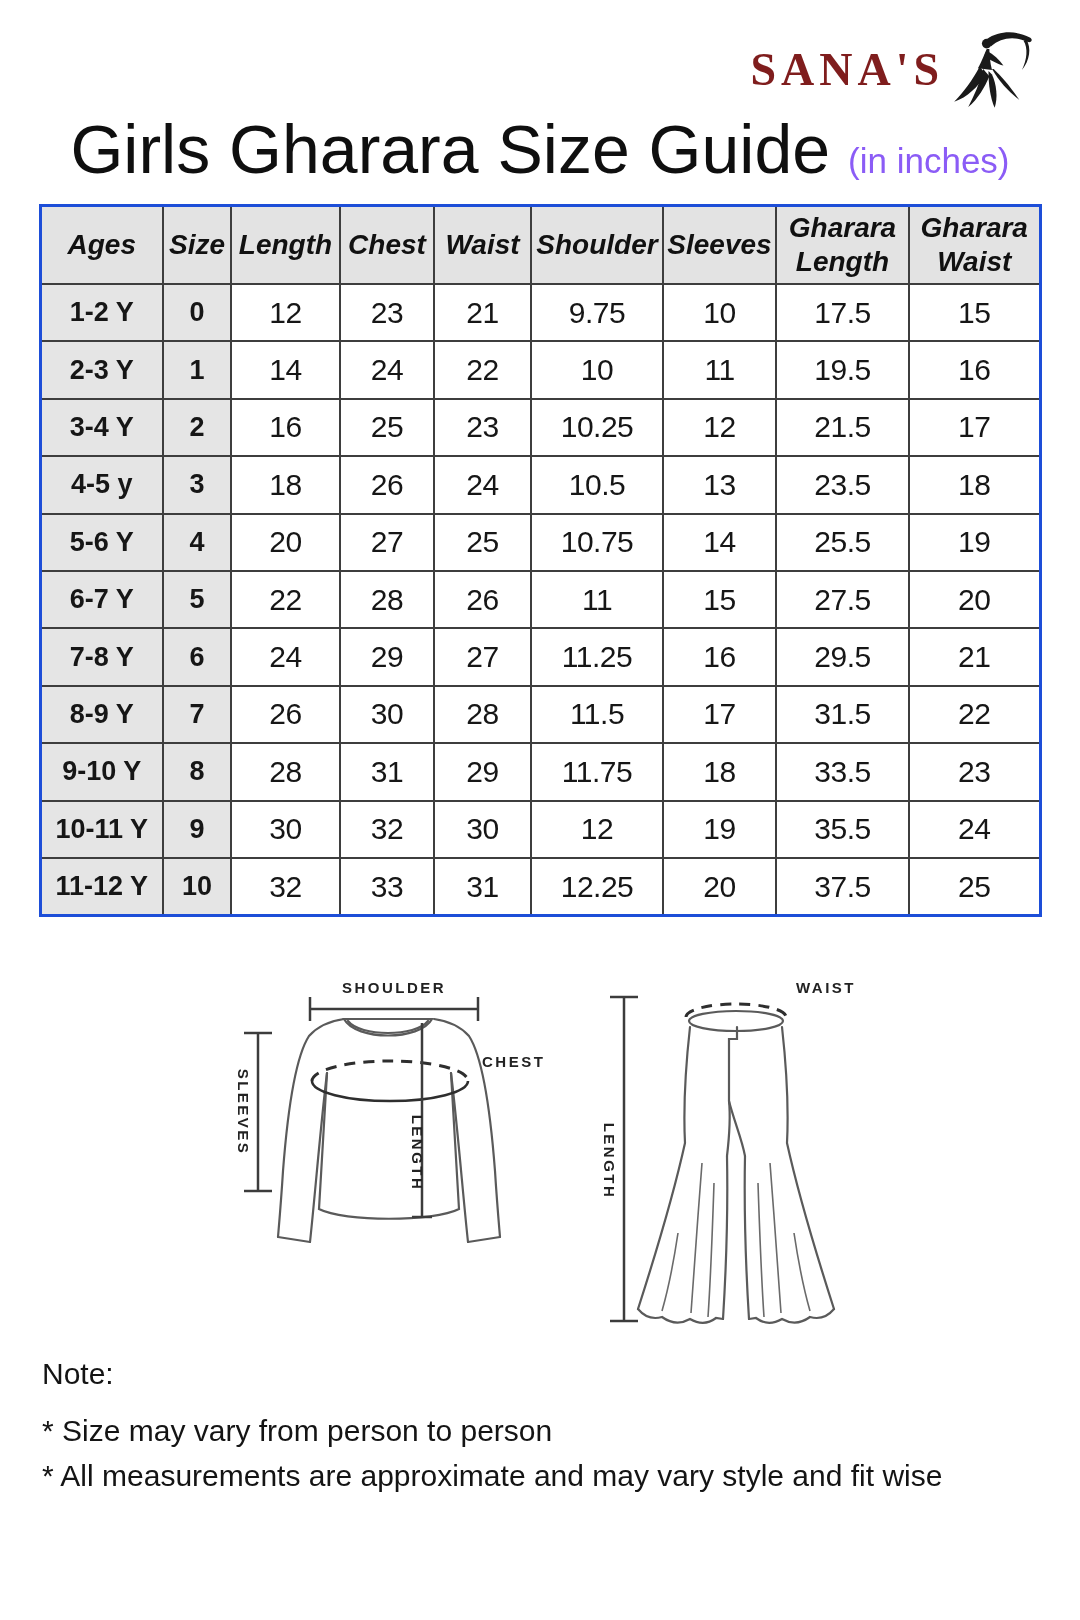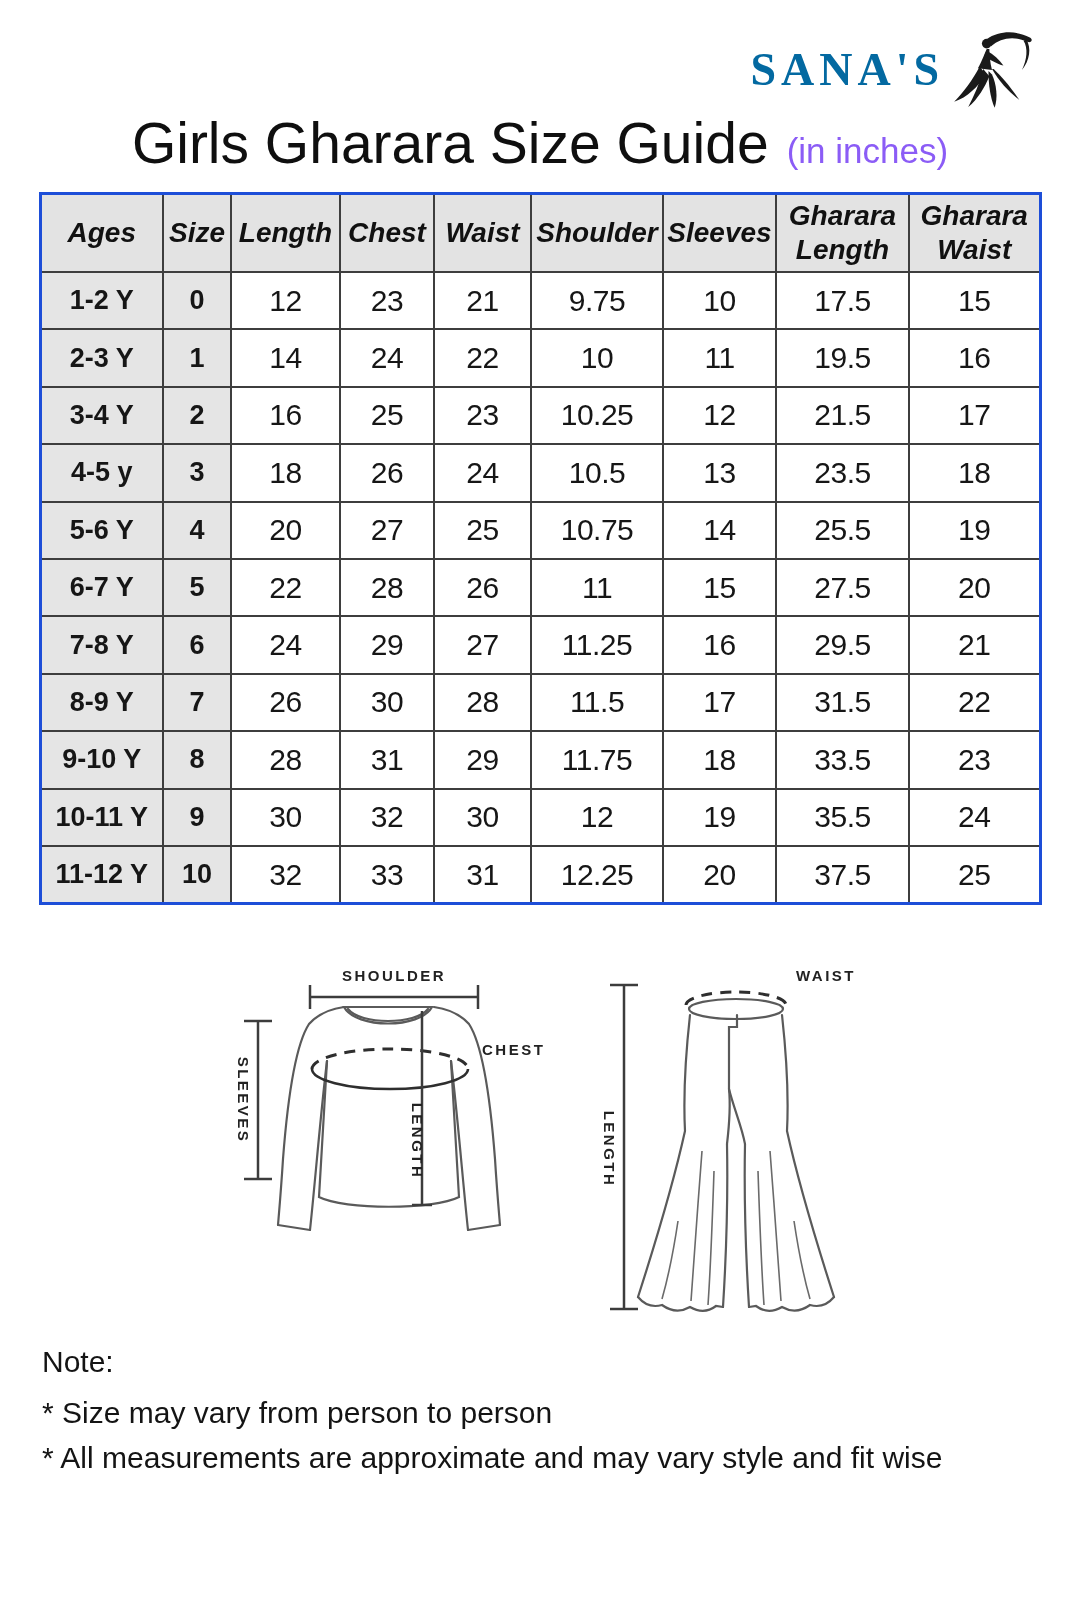--- a/index.html
+++ b/index.html
@@ -2,25 +2,25 @@
 <html><head>
 <meta charset="utf-8">
 <style>
   html,body{margin:0;padding:0;background:#fff;}
   body{
     width:1080px;height:1620px;position:relative;overflow:hidden;
     font-family:"Liberation Sans",sans-serif;color:#121212;
   }
   
   .brand-row{display:flex;justify-content:flex-end;align-items:center;padding:30px 44px 0 0;gap:4px;}
-  .brand-name{font-family:"Liberation Serif",serif;font-size:46px;font-weight:600;letter-spacing:5px;color:#0369a1;line-height:1;}
+  .brand-name{font-family:"Liberation Serif",serif;font-size:46px;font-weight:600;letter-spacing:5px;color:#7f1d1d;line-height:1;}
   .brand-icon svg{width:88px;height:80px;display:block;}
   
   .page-title{text-align:center;margin-top:0px;white-space:nowrap;}
-  .title-main{font-size:57px;font-weight:400;color:#0f0f0f;letter-spacing:0px;}
+  .title-main{font-size:68px;font-weight:400;color:#0f0f0f;letter-spacing:0px;}
   .title-unit{font-size:35px;color:#8b5cf6;margin-left:18px;}
   
   table.size-table{
     width:1000px;margin:16px auto 0;border-collapse:collapse;table-layout:fixed;
     border:3px solid #1d4ed8;
   }
   .size-table th,.size-table td{
     border:2px solid #3e3e3e;text-align:center;vertical-align:middle;padding:0;
     overflow:hidden;
   }
@@ -36,21 +36,21 @@
   .diagram svg{display:block;}
   .meas{stroke:#3c3c3c;stroke-width:2.5;fill:none;}
   .garment{stroke:#5a5a5a;stroke-width:2.2;fill:none;stroke-linecap:round;}
   .garment-fill{stroke:#5a5a5a;stroke-width:2.2;fill:#fff;}
   .dash{stroke:#2e2e2e;stroke-width:3;fill:none;stroke-dasharray:11 8;}
   .solidarc{stroke:#2e2e2e;stroke-width:2.6;fill:none;}
   .pleat{stroke:#6a6a6a;stroke-width:1.6;fill:none;}
   .dlabel{font-family:"Liberation Sans",sans-serif;font-size:15px;font-weight:bold;letter-spacing:2.5px;fill:#222;}
   
   .note{margin:2px 0 0 42px;font-size:30px;line-height:1.5;color:#141414;}
-  .note .note-heading{margin-bottom:6px;}
+  .note .note-heading{margin-bottom:12px;}
 </style>
 </head>
 <body>
 
 <div class="brand-row">
   <div class="brand-name">SANA'S</div>
   <div class="brand-icon">
     <svg viewBox="0 0 100 90" xmlns="http://www.w3.org/2000/svg">
       <g fill="#1a1a1a">
         <circle cx="44" cy="15" r="5.5"></circle>

